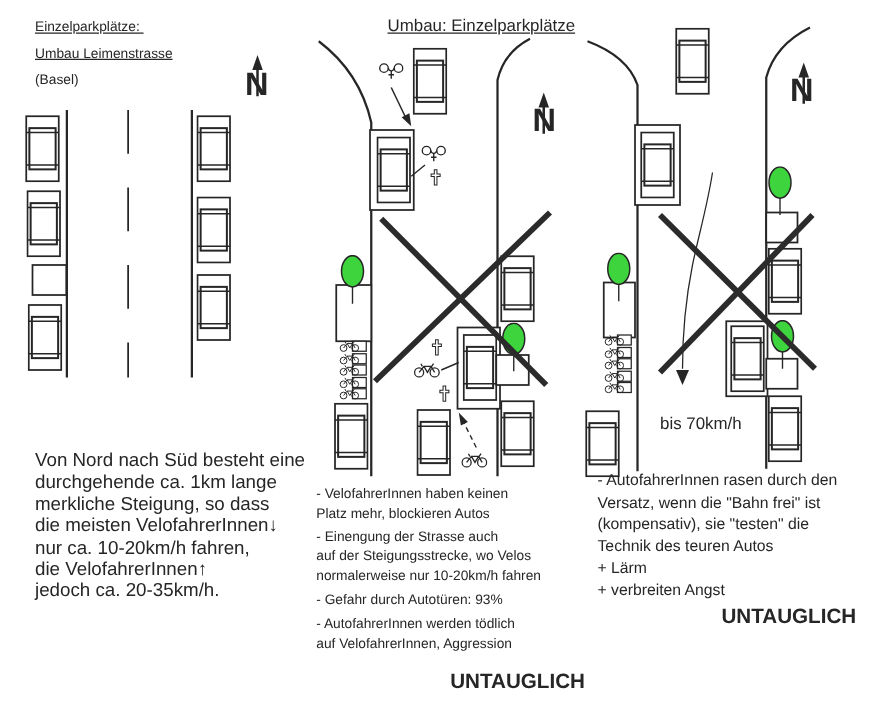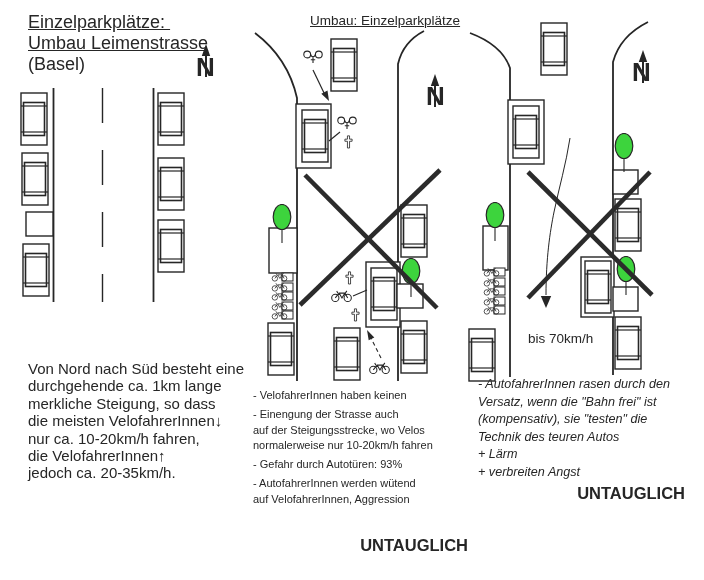--- a/index.html
+++ b/index.html
@@ -1,20 +1,20 @@
 <!DOCTYPE html>
 <html><head>
 <meta charset="utf-8">
 <style>
   html,body{margin:0;padding:0;background:#fff;}
   .stage{position:relative;width:704px;height:580px;background:#fff;overflow:hidden;
          font-family:"Liberation Sans",sans-serif;color:#262626;}
   .art{position:absolute;left:0;top:0;}
   .abs{position:absolute;}
-  .t{font-size:18px;line-height:21px;white-space:pre;}
+  .t{font-size:11px;line-height:21px;white-space:pre;}
   .u{text-decoration:underline;}
   .mtitle{font-size:13.5px;text-decoration:underline;white-space:pre;margin-left:44px;}
   .desc{font-size:15px;line-height:17.4px;white-space:pre;}
   .notes{font-size:11px;line-height:15.8px;white-space:pre;}
   .rnotes{font-size:12.6px;line-height:17.6px;white-space:pre;}
   .bsp{margin-top:3px;}
   .verdict{font-weight:bold;font-size:16.5px;text-align:right;}
   .speed{font-size:13.5px;white-space:pre;}
   .nlabel{font-family:"Liberation Sans",sans-serif;font-weight:bold;font-size:26px;fill:#262626;}
 </style>
@@ -193,31 +193,32 @@
   <div class="desc">durchgehende ca. 1km lange</div>
   <div class="desc">merkliche Steigung, so dass</div>
   <div class="desc">die meisten VelofahrerInnen↓</div>
   <div class="desc">nur ca. 10-20km/h fahren,</div>
   <div class="desc">die VelofahrerInnen↑</div>
   <div class="desc">jedoch ca. 20-35km/h.</div>
 </div>
 
 <div class="abs" style="left:253px;top:388px;">
   <div class="notes">- VelofahrerInnen haben keinen</div>
+  <div class="notes">Platz mehr, blockieren Autos</div>
   <div class="notes bsp">- Einengung der Strasse auch</div>
   <div class="notes">auf der Steigungsstrecke, wo Velos</div>
   <div class="notes">normalerweise nur 10-20km/h fahren</div>
   <div class="notes bsp">- Gefahr durch Autotüren: 93%</div>
-  <div class="notes bsp">- AutofahrerInnen werden wütend</div>
+  <div class="notes bsp">- AutofahrerInnen werden tödlich</div>
   <div class="notes">auf VelofahrerInnen, Aggression</div>
 </div>
 
 <div class="abs verdict" style="left:248px;top:536px;width:220px;">UNTAUGLICH</div>
 
-<div class="abs" style="left:478px;top:376px;font-style:italic;">
+<div class="abs" style="left:478px;top:376px;">
   <div class="rnotes">- AutofahrerInnen rasen durch den</div>
   <div class="rnotes">Versatz, wenn die "Bahn frei" ist</div>
   <div class="rnotes">(kompensativ), sie "testen" die</div>
   <div class="rnotes">Technik des teuren Autos</div>
   <div class="rnotes">+ Lärm</div>
   <div class="rnotes">+ verbreiten Angst</div>
 </div>
 
 <div class="abs verdict" style="left:495px;top:484px;width:190px;">UNTAUGLICH</div>
 

